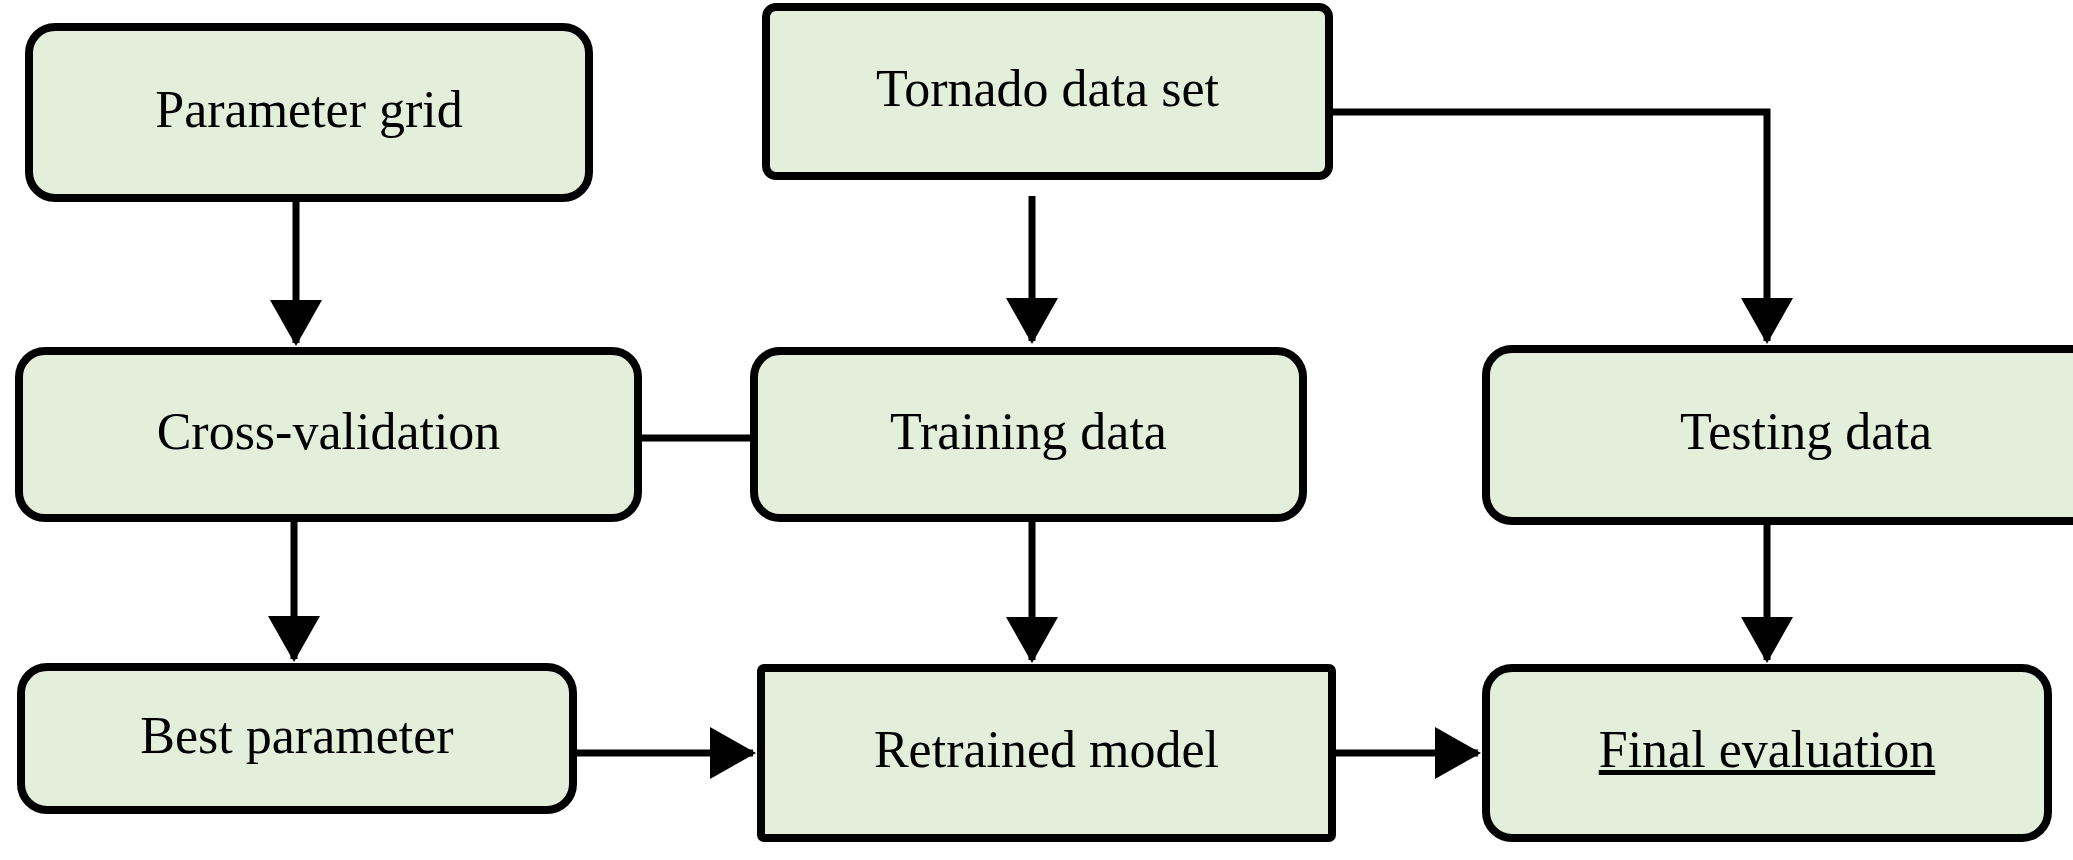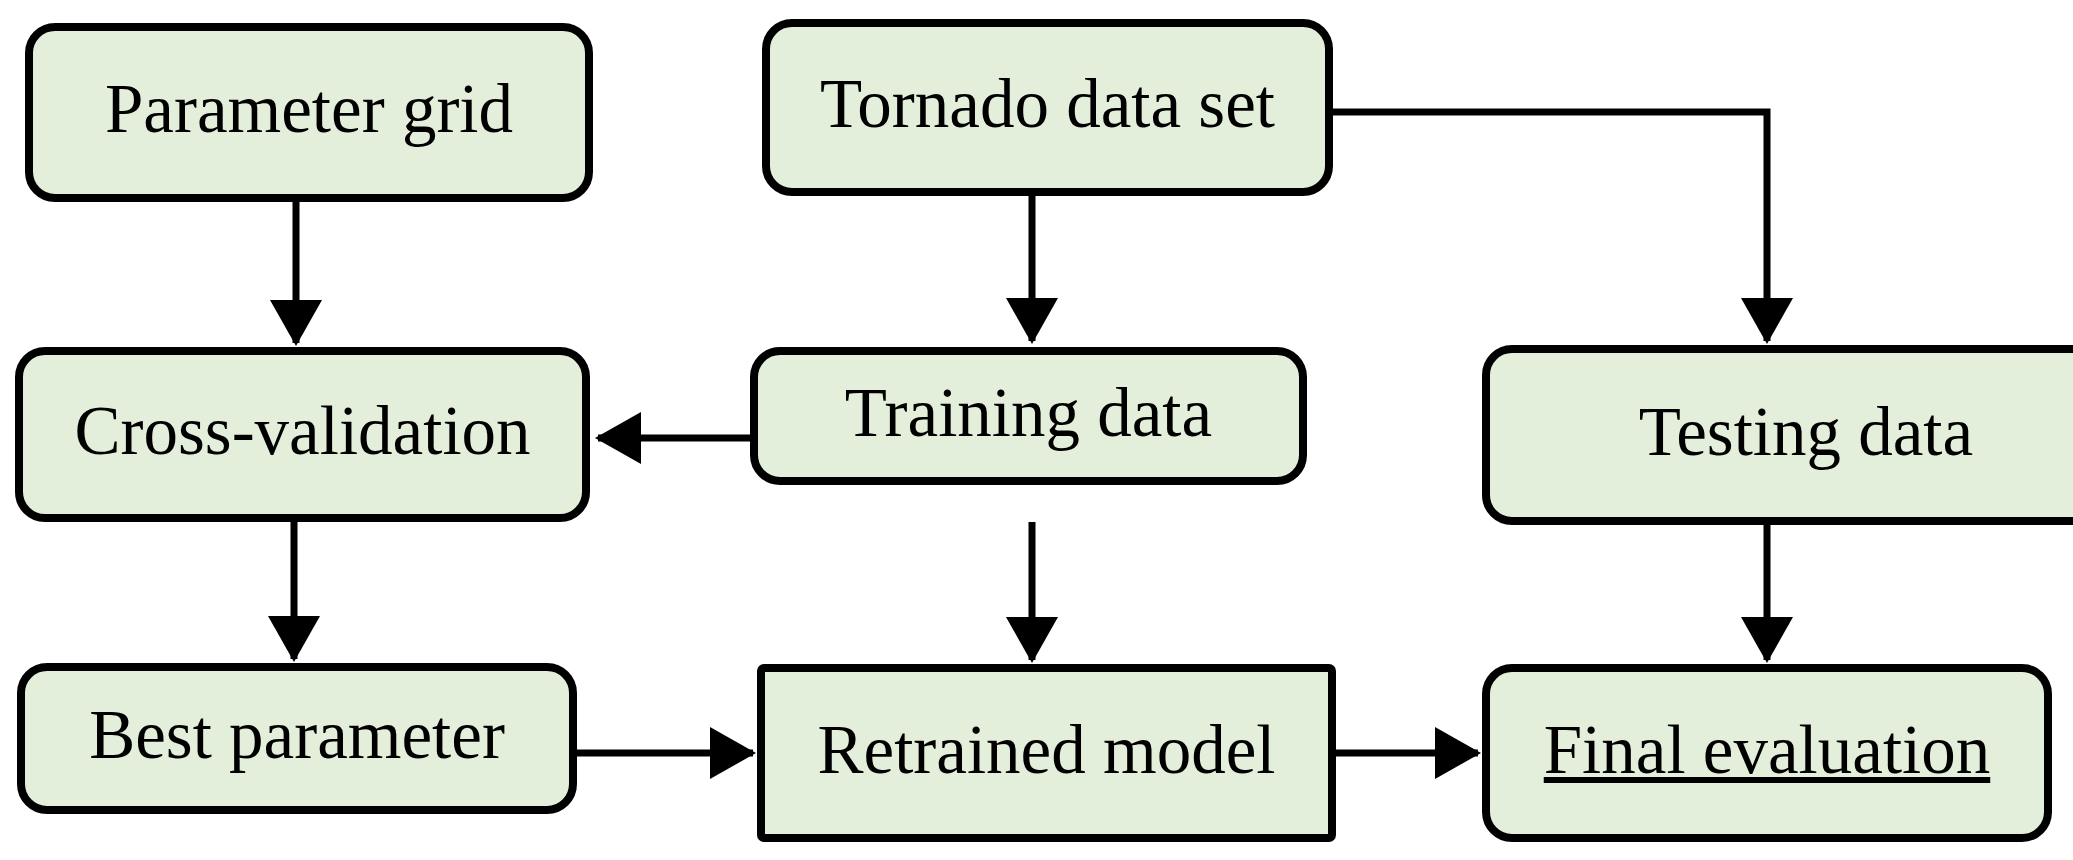--- a/index.html
+++ b/index.html
@@ -33,31 +33,31 @@
     box-sizing: border-box;
     background: #e3efdb;
     border: 8px solid #000000;
     border-radius: 30px;
     display: flex;
     align-items: center;
     justify-content: center;
     text-align: center;
   }
   .node .label {
-    font-size: 69px;
+    font-size: 52px;
     line-height: 1;
     color: #000000;
     white-space: nowrap;
     padding-bottom: 6px;
   }
   
   #node-parameter-grid   { left: 25px;   top: 23px;  width: 568px; height: 179px; }
-  #node-tornado-data-set { left: 762px;  top: 19px;  width: 571px; height: 177px; }
-  #node-cross-validation { left: 15px;   top: 347px; width: 575px; height: 175px; font-family: Liberation Serif, serif; }
-  #node-training-data    { left: 750px;  top: 347px; width: 557px; height: 138px; }
+  #node-tornado-data-set { left: 762px;  top: 3px;  width: 571px; height: 177px; border-radius: 14px; }
+  #node-cross-validation { left: 15px;   top: 347px; width: 627px; height: 175px; font-family: Liberation Serif, serif; }
+  #node-training-data    { left: 750px;  top: 347px; width: 557px; height: 175px; }
   #node-testing-data     { left: 1482px; top: 345px; width: 648px; height: 180px; }
   #node-best-parameter   { left: 17px;   top: 663px; width: 560px; height: 151px; }
   #node-retrained-model  { left: 757px;  top: 664px; width: 579px; height: 178px; border-radius: 7px; }
   #node-final-evaluation { left: 1482px; top: 664px; width: 570px; height: 178px; text-decoration: underline; }
 </style>
 </head>
 <body>
 
 <div class="canvas">
 

